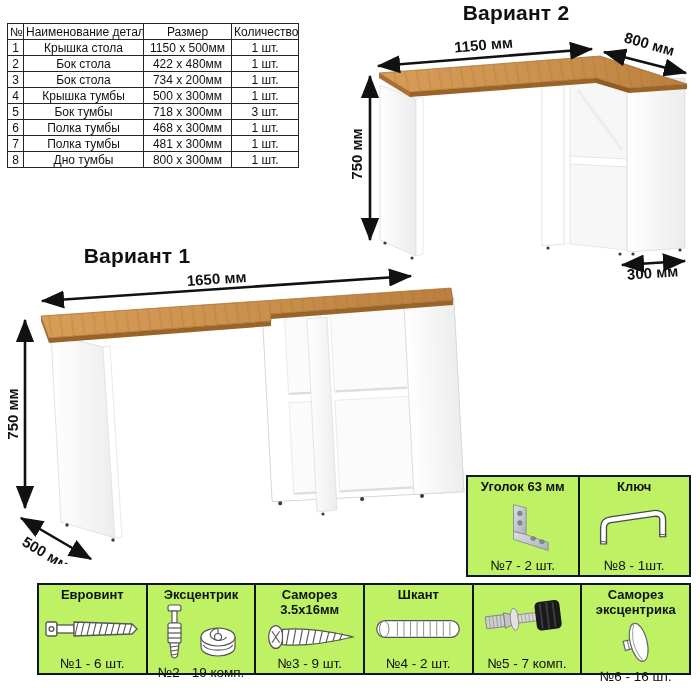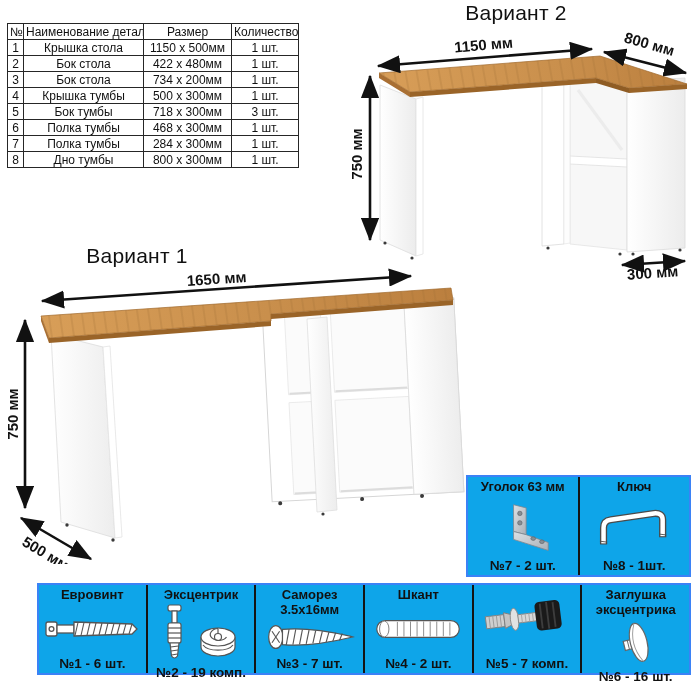--- a/index.html
+++ b/index.html
@@ -5,29 +5,29 @@
   html,body{margin:0;padding:0}
   body{width:700px;height:694px;background:#fff;position:relative;overflow:hidden;
        font-family:"Liberation Sans",sans-serif;color:#111}
   .abs{position:absolute}
   
   table.parts{border-collapse:collapse;font-size:12px;table-layout:fixed}
   table.parts td{border:1px solid #262626;height:15px;padding:0 2px;white-space:nowrap;overflow:hidden}
   td.c{text-align:center}
   td.nm{text-align:center;padding-left:4px}
   
-  .vtitle{font-size:21px;font-weight:normal;text-align:center;letter-spacing:.2px}
+  .vtitle{font-size:21px;font-weight:bold;text-align:center;letter-spacing:.2px}
   
-  .hwrow{display:flex;border:2px solid #3b82f6;background:#0ea5e9;box-sizing:border-box}
+  .hwrow{display:flex;border:2px solid #0f172a;background:#bef264;box-sizing:border-box}
   .hwbox{flex:1;display:flex;flex-direction:column;align-items:center;border-left:2px solid #141414;
          padding:3px 2px 2px 2px;min-width:0}
   .hwbox:first-child{border-left:none}
   .hwtitle{font-weight:bold;font-size:13px;line-height:1.12;text-align:center}
   .hwicon{flex:1;display:flex;align-items:center;justify-content:center;width:100%}
-  .hwlabel{font-weight:bold;font-size:13.5px;white-space:nowrap}
+  .hwlabel{font-weight:normal;font-size:13.5px;white-space:nowrap}
   svg text.dim{font-family:"Liberation Sans",sans-serif;font-size:15px;font-weight:bold;fill:#111}
 </style>
 </head>
 <body>
 
 <table class="parts abs" style="left:7px;top:23px;width:291px">
   <colgroup>
       <col style="width:16px">
       <col style="width:120px">
       <col style="width:88px">
@@ -72,21 +72,21 @@
   </tr>
   <tr>
     <td class="c">6</td>
         <td class="nm">Полка тумбы</td>
         <td class="c">468 x 300мм</td>
         <td class="c">1 шт.</td>
   </tr>
   <tr>
     <td class="c">7</td>
         <td class="nm">Полка тумбы</td>
-        <td class="c">284 x 300мм</td>
+        <td class="c">481 x 300мм</td>
         <td class="c">1 шт.</td>
   </tr>
   <tr>
     <td class="c">8</td>
         <td class="nm">Дно тумбы</td>
         <td class="c">800 x 300мм</td>
         <td class="c">1 шт.</td>
   </tr>
   </tbody>
 </table>
@@ -331,21 +331,21 @@
           <line x1="40" y1="12.3" x2="37" y2="27.7"></line>
             <line x1="47" y1="12.7" x2="44" y2="27.3"></line>
           <line x1="54" y1="13.2" x2="51" y2="26.8"></line>
             <line x1="61" y1="13.8" x2="58" y2="26.2"></line>
           <line x1="68" y1="14.5" x2="65" y2="25.5"></line>
             <line x1="75" y1="15.4" x2="72" y2="24.6"></line>
           <line x1="82" y1="16.4" x2="79" y2="23.6"></line>
         </g>
       </svg>
     </div>
-    <div class="hwlabel">№3 - 7 шт.</div>
+    <div class="hwlabel">№3 - 9 шт.</div>
   </div>
 
   <div class="hwbox">
     <div class="hwtitle">Шкант</div>
     <div class="hwicon">
       <svg width="90" height="28" viewBox="0 0 96 26">
         <rect x="4" y="4" width="88" height="18" rx="9" fill="#fff" stroke="#555" stroke-width="1.3"></rect>
         <ellipse cx="12" cy="13" rx="5" ry="8.5" fill="#fff" stroke="#777" stroke-width="1"></ellipse>
         <g stroke="#888" stroke-width="1">
           <line x1="26" y1="5.5" x2="26" y2="20.5"></line>
@@ -383,21 +383,21 @@
           <line x1="64" y1="9" x2="64" y2="36" stroke="#3d3d3d" stroke-width="2"></line>
           <line x1="71" y1="8" x2="71" y2="37" stroke="#3d3d3d" stroke-width="2"></line>
           <line x1="78" y1="9" x2="78" y2="36" stroke="#3d3d3d" stroke-width="2"></line>
         </g>
       </svg>
     </div>
     <div class="hwlabel">№5 - 7 комп.</div>
   </div>
 
   <div class="hwbox">
-    <div class="hwtitle">Заглушка эксцентрика</div>
+    <div class="hwtitle">Саморез эксцентрика</div>
     <div class="hwicon">
       <svg width="56" height="52" viewBox="0 0 60 56">
         <g transform="rotate(-14 30 28)" stroke="#666" stroke-width="1.3" fill="#fff">
           <rect x="17" y="23" width="9" height="10"></rect>
           <line x1="21.5" y1="23" x2="21.5" y2="33" stroke-width="1"></line>
           <ellipse cx="33" cy="28" rx="9" ry="21"></ellipse>
           <path d="M33,7 q-11,21 0,42" fill="none" stroke="#999" stroke-width="1"></path>
         </g>
       </svg>
     </div>

